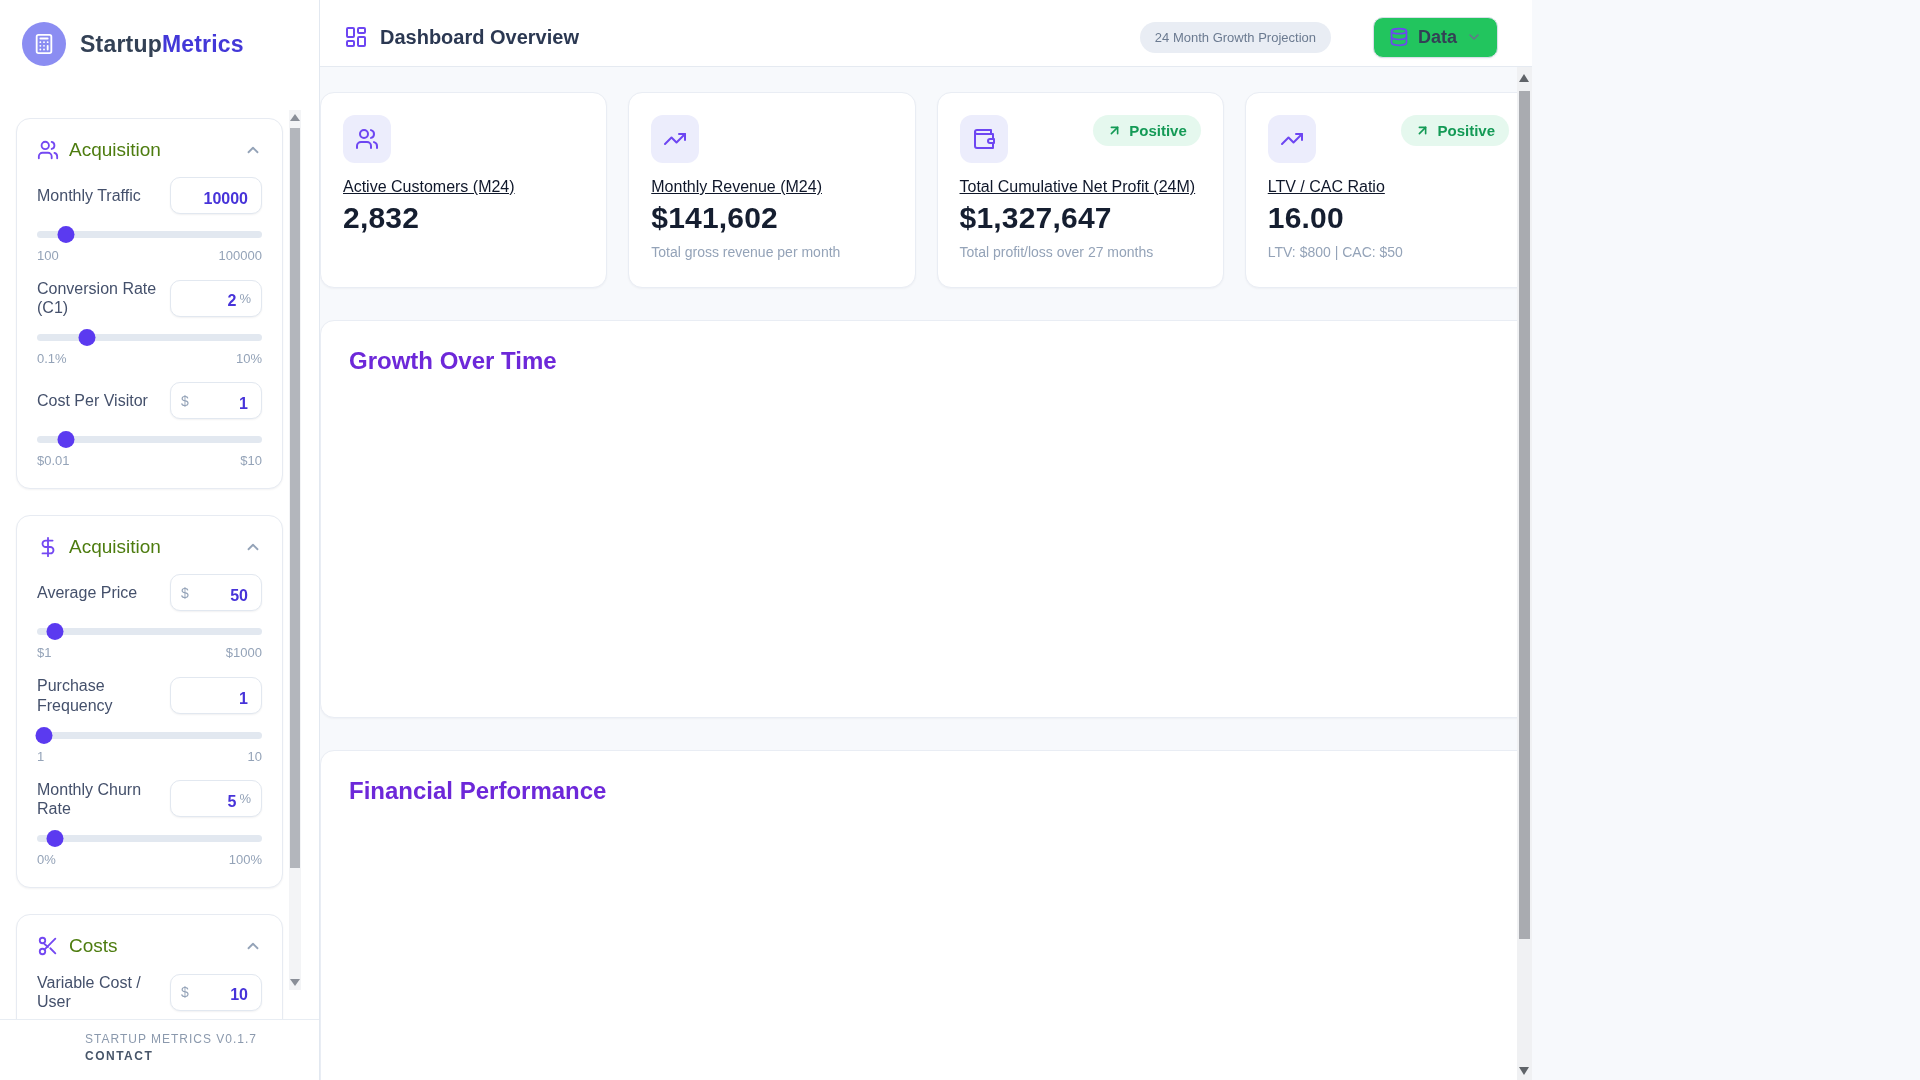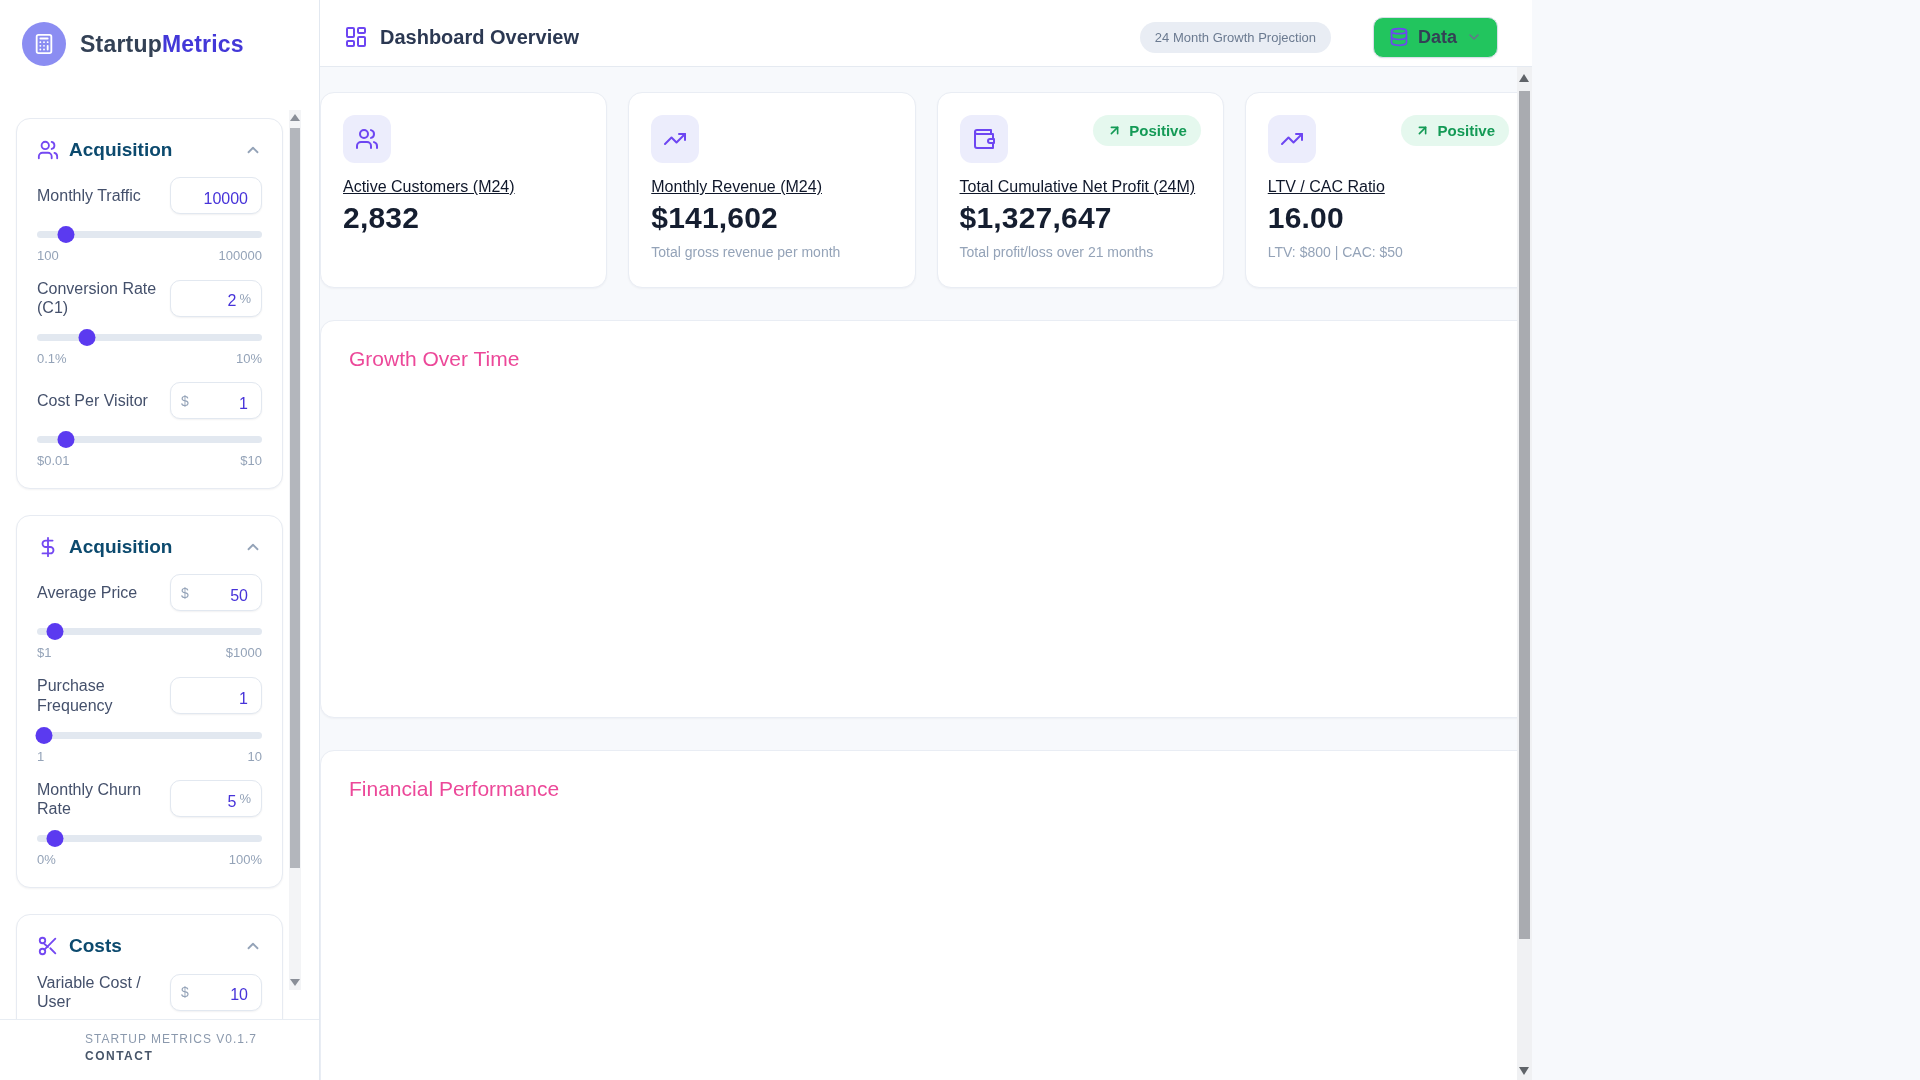--- a/index.html
+++ b/index.html
@@ -14,32 +14,32 @@
   .logo-circle { width:44px; height:44px; border-radius:50%; background:#8b8df2;
                  display:flex; align-items:center; justify-content:center; }
   .brand { font-size:23px; font-weight:bold; color:#334155; letter-spacing:.2px; }
   .brand .brand-accent { color:#4338d8; }
 
   .sidebar-scroll { position:absolute; top:88px; bottom:61px; left:0; right:0;
                     padding:30px 36px 10px 16px; overflow:hidden; }
   .section-card { background:#fff; border:1px solid #e7ebf2; border-radius:14px;
                   padding:20px; margin-bottom:26px; box-shadow:0 1px 2px rgba(16,24,40,.05); }
   .section-head { display:flex; align-items:center; gap:10px; }
-  .section-title { font-size:19px; font-weight:bold; color:#0c4a6e; flex:1; }
+  .section-title { font-size:19px; font-weight:normal; color:#4d7c0f; flex:1; }
   .sec-icon { width:22px; height:22px; color:#7448f2; }
   .chev { width:18px; height:18px; color:#94a3b8; cursor:pointer; }
 
   .field { margin-top:16px; }
   .field-row { display:flex; justify-content:space-between; align-items:center; gap:10px; }
   .field-label { font-size:16px; color:#44506b; line-height:1.2; }
   .input-box { display:flex; align-items:center; width:92px; min-width:92px; height:37px;
                border:1px solid #e2e8f0; border-radius:10px; background:#fff; padding:0 10px;
                box-shadow:0 1px 2px rgba(16,24,40,.06); }
   .input-prefix { color:#94a3b8; font-size:14px; }
-  .input-value { flex:1; text-align:right; font-size:16px; font-weight:normal; color:#4733d9;margin-top:6px; }
+  .input-value { flex:1; text-align:right; font-size:16px; font-weight:bold; color:#4733d9;margin-top:6px; }
   .input-suffix { color:#94a3b8; font-size:13px; margin-left:3px; }
 
   .slider { position:relative; height:17px; margin-top:12px; cursor:pointer; }
   .slider-track { position:absolute; left:0; right:0; top:5px; height:7px; border-radius:4px; background:#e2e8f0; }
   .slider-thumb { position:absolute; top:0; width:17px; height:17px; border-radius:50%;
                   background:#5b3af0; transform:translateX(-50%); cursor:grab; }
   .range-row { display:flex; justify-content:space-between; margin-top:5px;
                font-size:13px; color:#94a3b8; }
 
   .side-scrollbar { position:absolute; top:110px; bottom:90px; right:18px; width:12px; background:#f3f4f6; }
@@ -81,21 +81,21 @@
   .icon-tile svg { width:24px; height:24px; color:#6d46f2; }
   .pos-badge { display:flex; align-items:center; gap:7px; background:#e5f8ee; color:#149a56;
                font-size:15px; font-weight:bold; padding:7px 14px; border-radius:999px; }
   .pos-badge svg { width:15px; height:15px; }
   .card-label { margin-top:15px; font-size:16px; color:#0f172a;text-decoration:underline; }
   .card-value { margin-top:5px; font-size:30px; font-weight:800; color:#151e30; letter-spacing:.2px; }
   .card-sub { margin-top:8px; font-size:14px; color:#94a3b8; line-height:1.35; max-width:235px; }
 
   .panel { margin-top:32px; background:#fff; border:1px solid #e9edf4; border-radius:14px;
            padding:26px 28px; box-shadow:0 1px 2px rgba(16,24,40,.04); }
-  .panel-title { font-size:21px; font-weight:normal; color:#ec4899; }
+  .panel-title { font-size:24px; font-weight:bold; color:#6d28d9; }
   .panel-growth { height:398px; }
   .panel-financial { height:400px; }
 
   .win-scrollbar { position:absolute; top:67px; right:0; bottom:0; width:15px; background:#f0f1f3; }
   .win-scrollbar .sb-thumb { position:absolute; top:24px; left:2px; width:11px; height:848px; background:#a9abb0; }
   .win-arrow-up { position:absolute; top:7px; left:2px; width:0; height:0;
                   border-left:5.5px solid transparent; border-right:5.5px solid transparent; border-bottom:8px solid #5f6368; }
   .win-arrow-down { position:absolute; bottom:5px; left:2px; width:0; height:0;
                   border-left:5.5px solid transparent; border-right:5.5px solid transparent; border-top:8px solid #5f6368; }
   svg { display:block; }
@@ -374,21 +374,21 @@
               <div class="pos-badge">
                 <svg viewBox="0 0 24 24" fill="none" stroke="currentColor" stroke-width="2.6" stroke-linecap="round" stroke-linejoin="round">
                     <line x1="7" y1="17" x2="17" y2="7"></line>
                     <polyline points="7 7 17 7 17 17"></polyline>
                   </svg>
                 <span>Positive</span>
               </div>
             </div>
             <div class="card-label">Total Cumulative Net Profit (24M)</div>
             <div class="card-value">$1,327,647</div>
-            <div class="card-sub">Total profit/loss over 21 months</div>
+            <div class="card-sub">Total profit/loss over 27 months</div>
           </div>
 
           <div class="metric-card">
             <div class="card-top">
               <div class="icon-tile">
                 <svg viewBox="0 0 24 24" fill="none" stroke="currentColor" stroke-width="2" stroke-linecap="round" stroke-linejoin="round">
                   <polyline points="22 7 13.5 15.5 8.5 10.5 2 17"></polyline>
                     <polyline points="16 7 22 7 22 13"></polyline>
                 </svg>
               </div>

